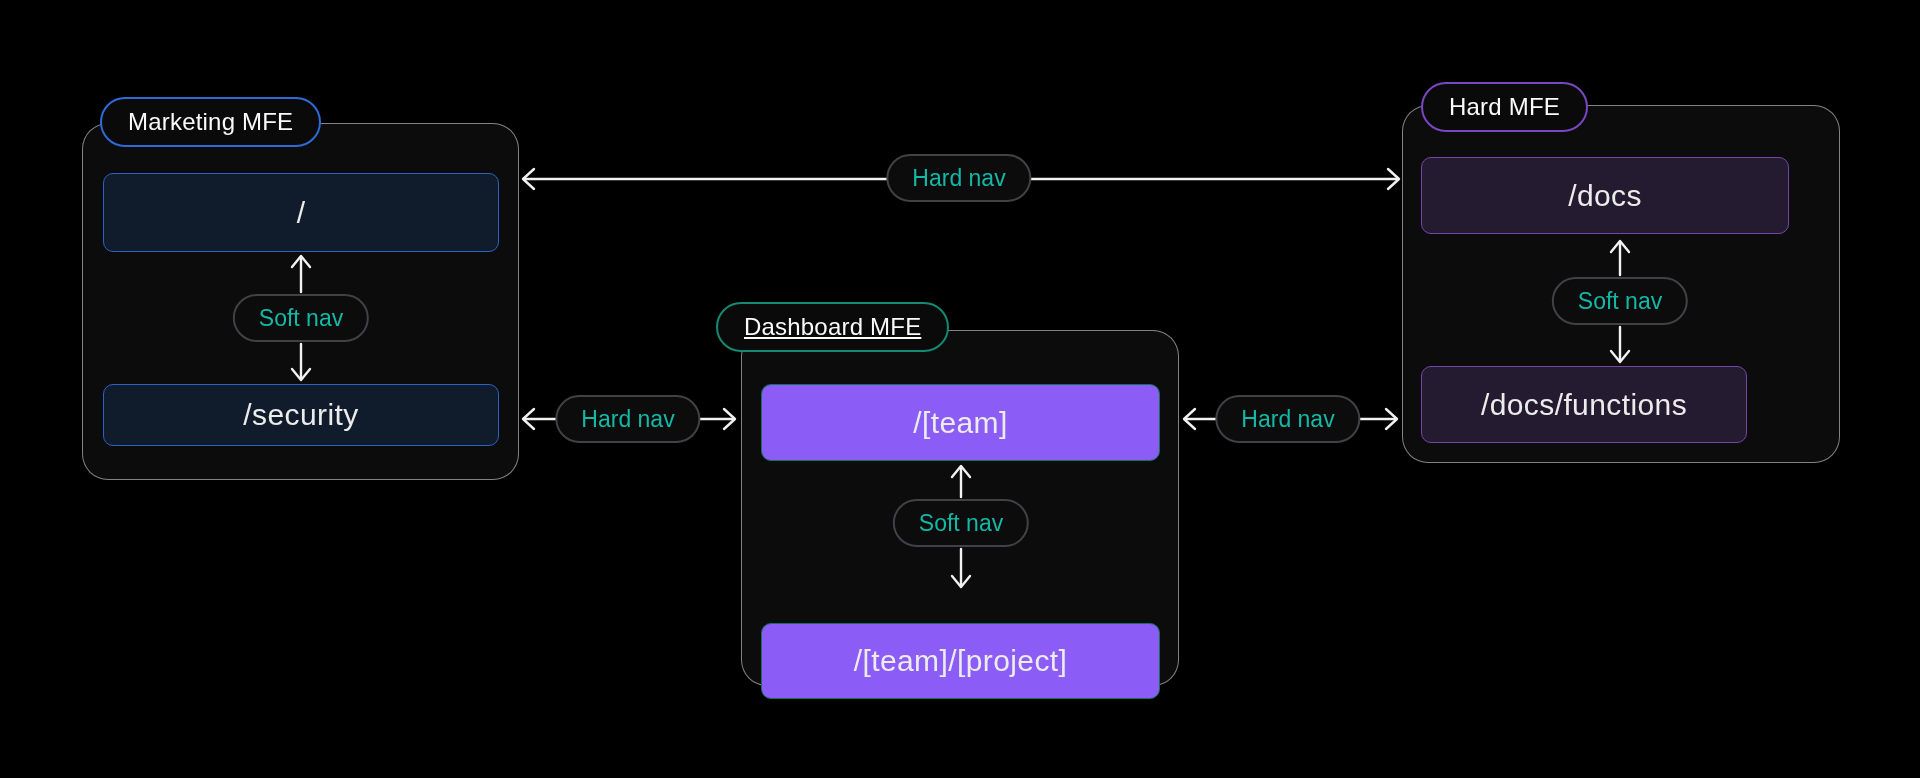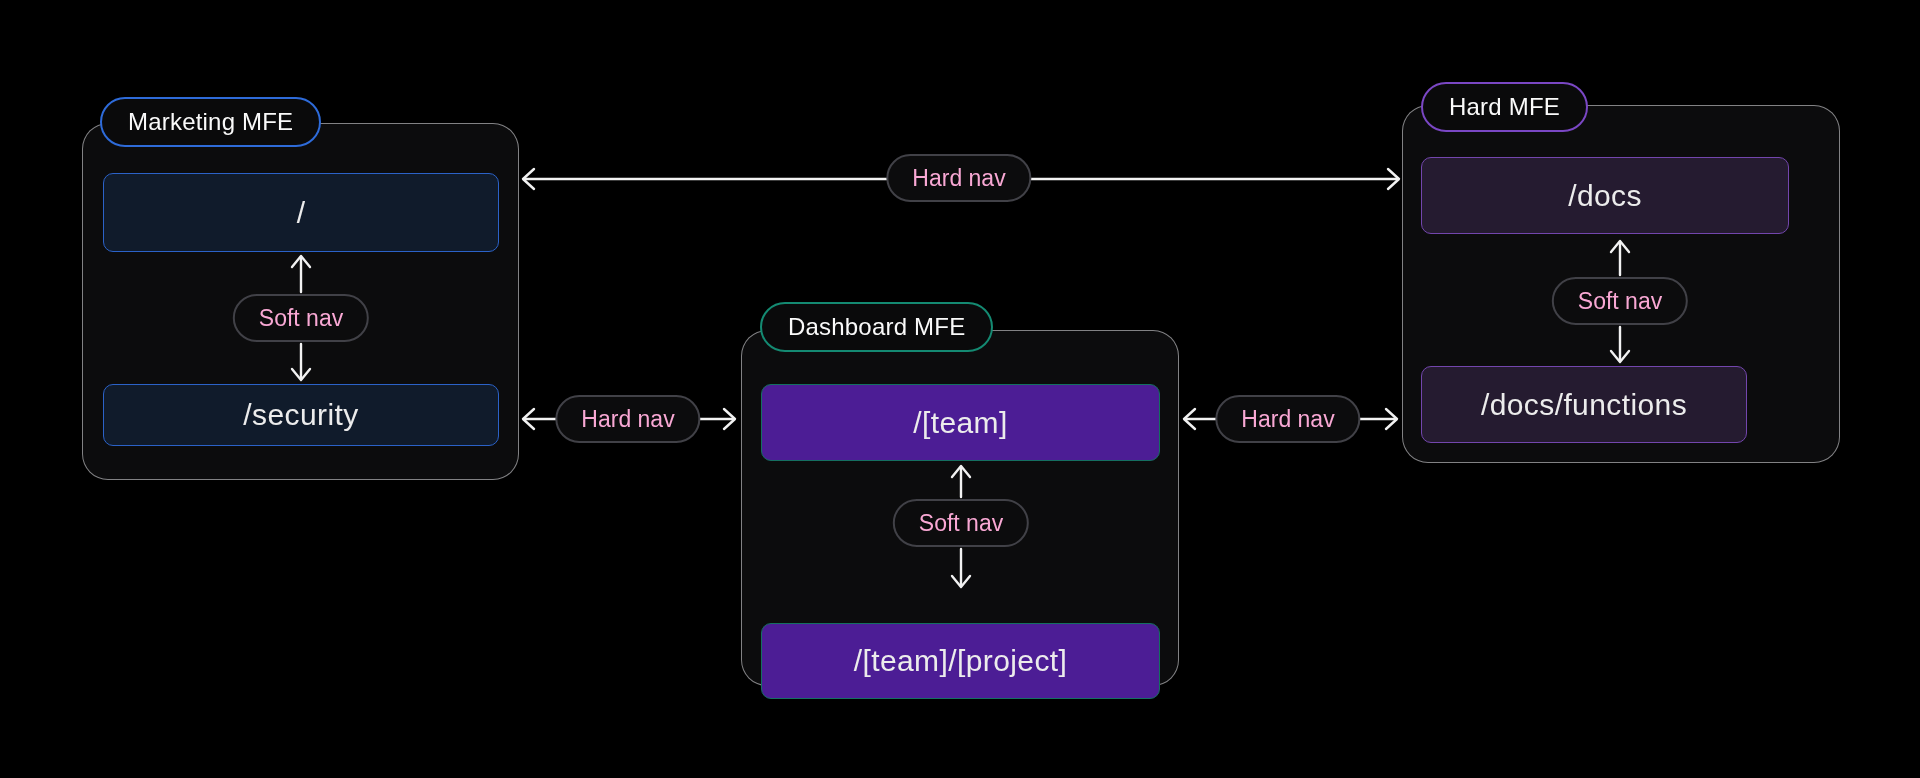--- a/index.html
+++ b/index.html
@@ -20,44 +20,44 @@
   .group.docs{left:1402px;top:105px;width:438px;height:358px;}
 
   
   .group-label{
     position:absolute;height:50px;display:flex;align-items:center;
     padding:0 26px;border-radius:26px;background:#0a0a0b;
     color:#fafafa;font-size:24px;letter-spacing:.2px;box-sizing:border-box;
     border:2px solid #555;white-space:nowrap;z-index:4;
   }
   .group-label.marketing{left:100px;top:97px;border-color:#2e6bd9;}
-  .group-label.dashboard{left:760px;top:302px;border-color:#148a72;}
+  .group-label.dashboard{left:716px;top:302px;border-color:#148a72;text-decoration:underline;}
   .group-label.docs{left:1421px;top:82px;border-color:#7a47c4;}
 
   
   .route{
     position:absolute;display:flex;align-items:center;justify-content:center;
     border-radius:10px;box-sizing:border-box;color:#ececec;font-size:30px;
     letter-spacing:.4px;z-index:3;border:1.5px solid transparent;
   }
   .route.blue{background:#101b2b;border-color:#2b62c8;}
-  .route.teal{background:#4c1d95;border-color:#156f60;}
+  .route.teal{background:#8b5cf6;border-color:#156f60;}
   .route.purple{background:#251b30;border-color:#7346ad;}
   .route.m1{left:103px;top:173px;width:396px;height:79px;}
   .route.m2{left:103px;top:384px;width:396px;height:62px;}
   .route.d1{left:761px;top:384px;width:399px;height:77px;}
   .route.d2{left:761px;top:623px;width:399px;height:76px;}
   .route.o1{left:1421px;top:157px;width:368px;height:77px;}
   .route.o2{left:1421px;top:366px;width:326px;height:77px;}
 
   
   .nav-pill{
     position:absolute;height:48px;display:flex;align-items:center;
     padding:0 24px;border-radius:24px;background:#0c0c0d;border:2px solid #414147;
-    color:#f9a8d4;font-size:23px;box-sizing:border-box;white-space:nowrap;
+    color:#14b8a6;font-size:23px;box-sizing:border-box;white-space:nowrap;
     transform:translateX(-50%);z-index:5;
   }
   .nav-pill.soft-m{left:301px;top:294px;}
   .nav-pill.soft-d{left:961px;top:499px;}
   .nav-pill.soft-o{left:1620px;top:277px;}
   .nav-pill.hard-top{left:959px;top:154px;}
   .nav-pill.hard-left{left:628px;top:395px;}
   .nav-pill.hard-right{left:1288px;top:395px;}
 
   

